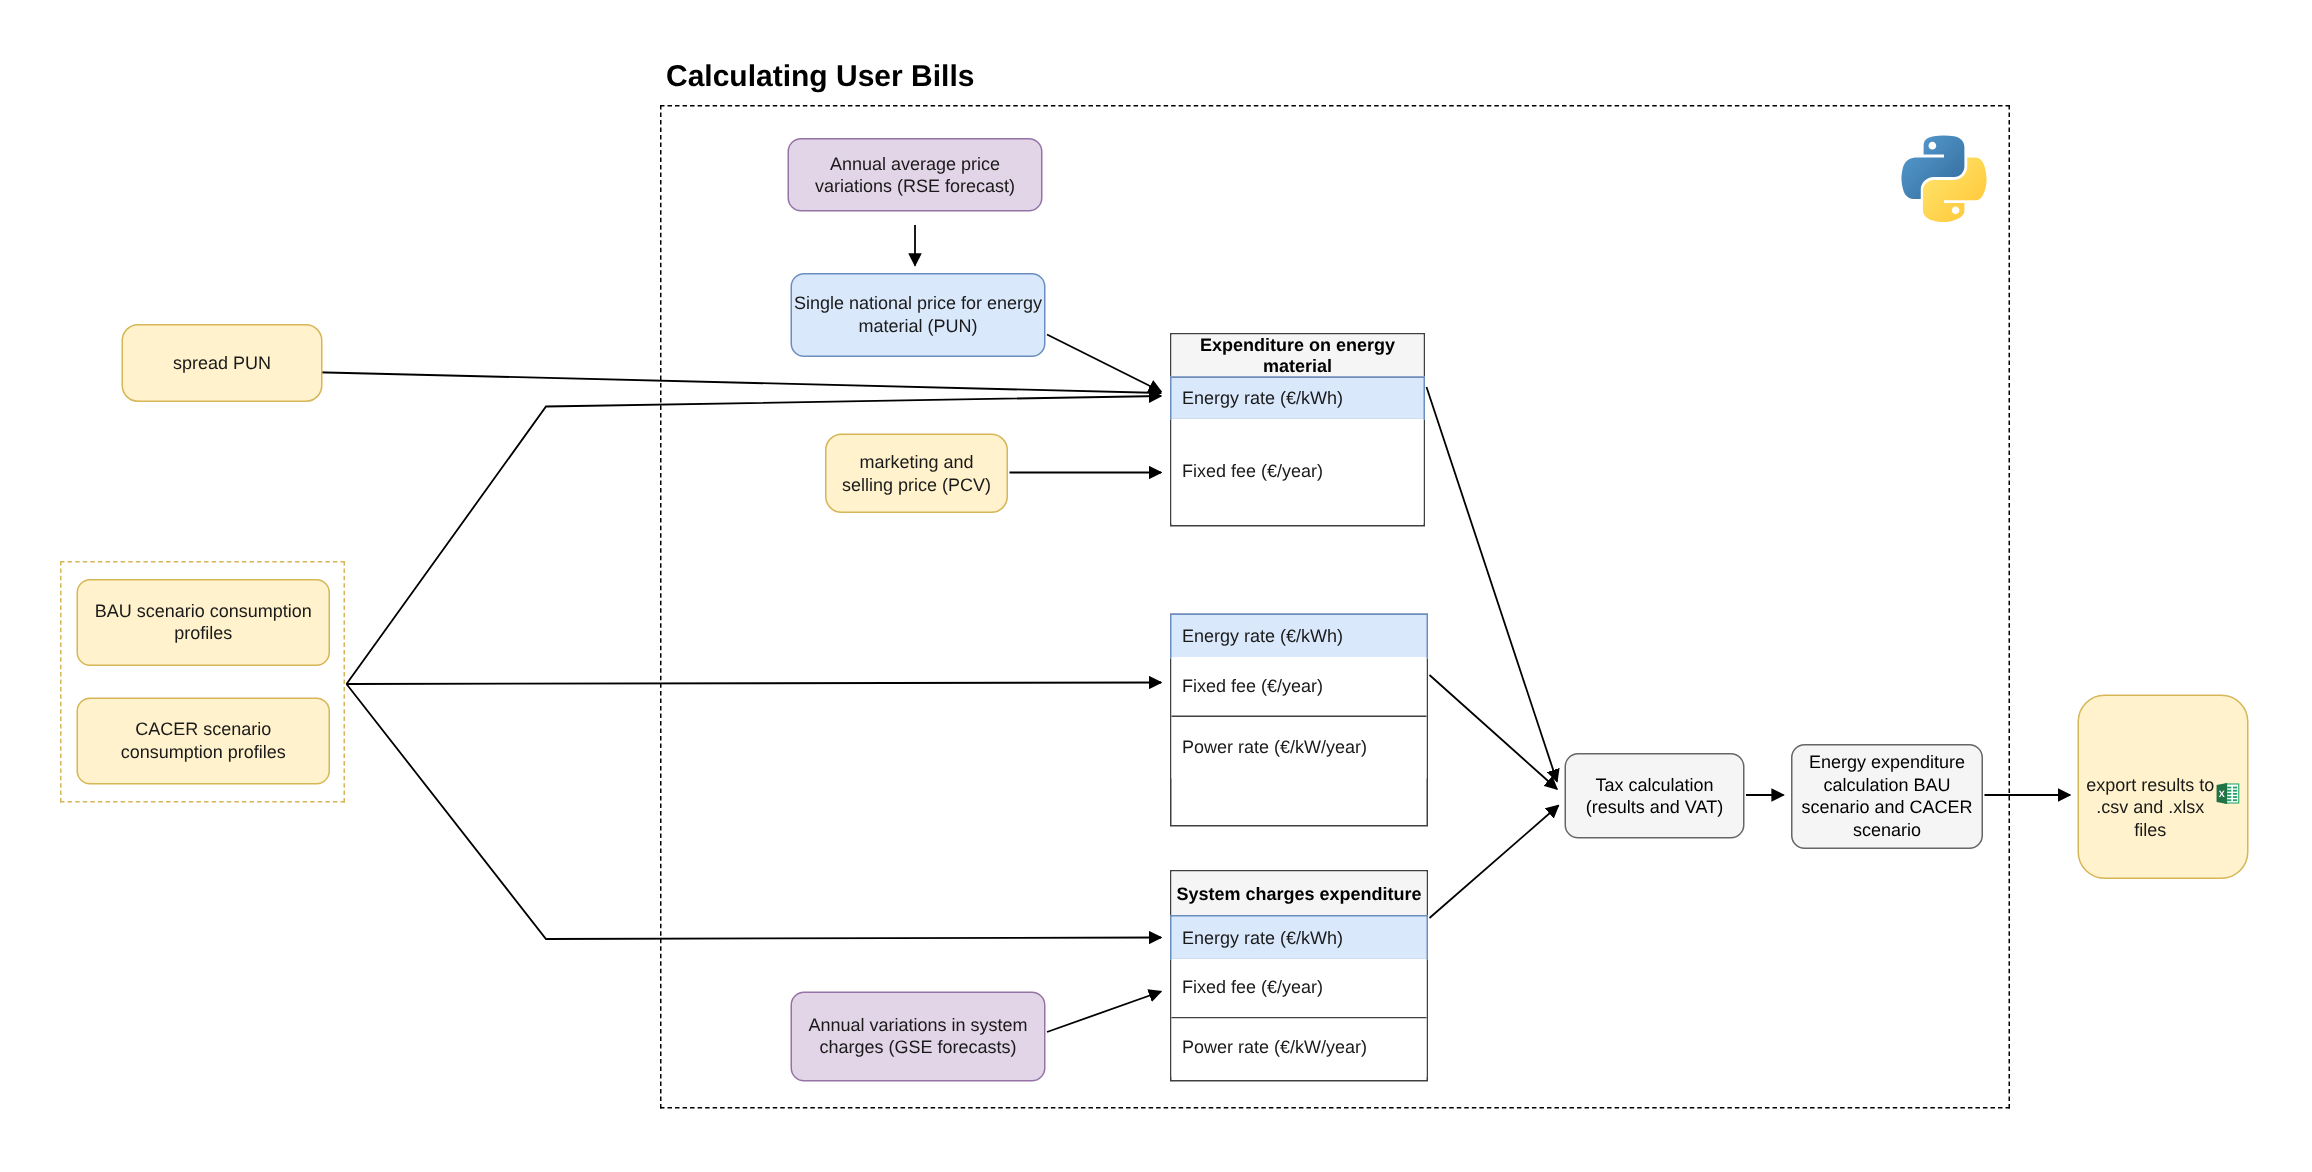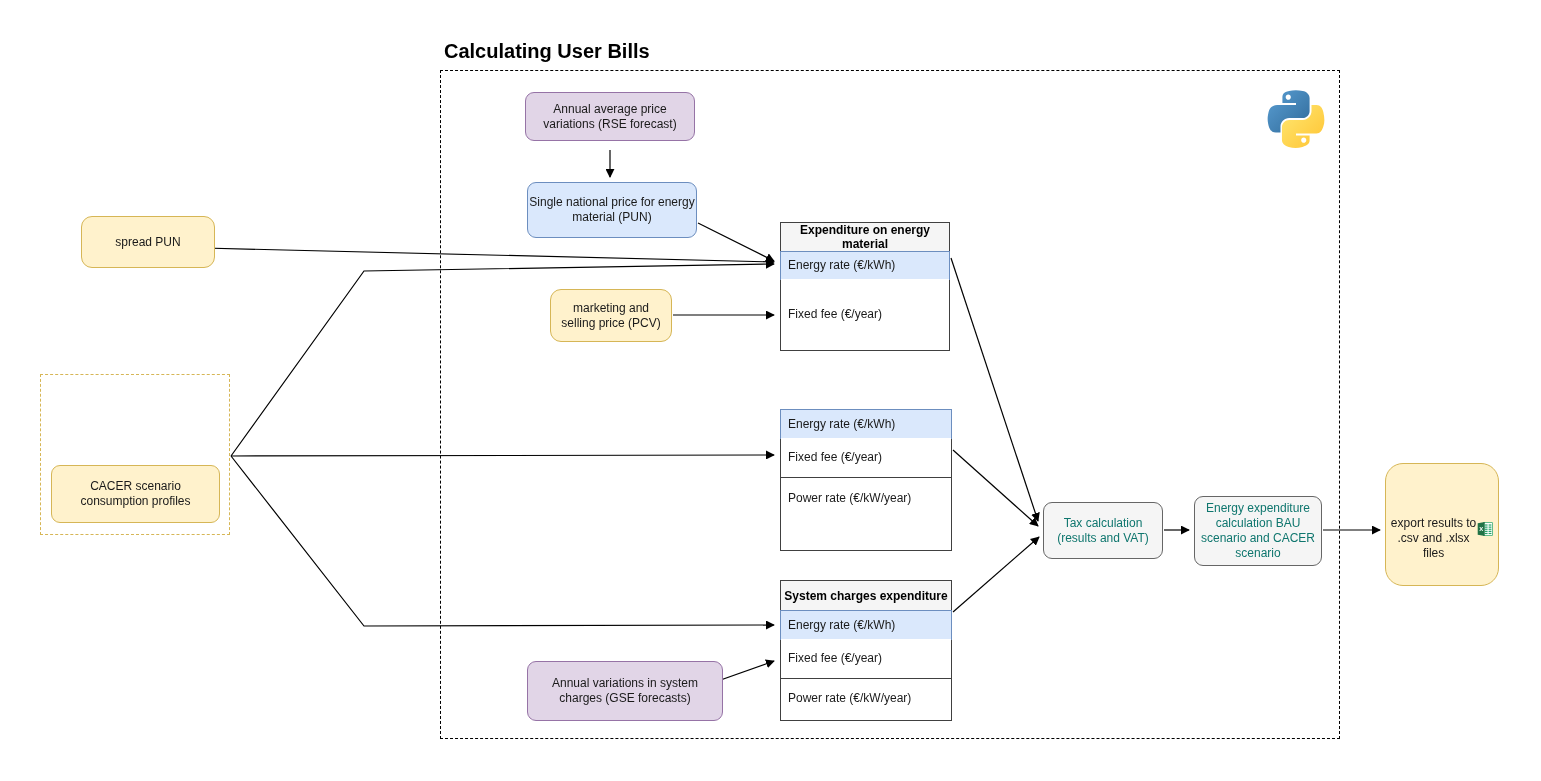--- a/index.html
+++ b/index.html
@@ -19,21 +19,21 @@
   .abs{position:absolute;box-sizing:border-box;}
   #title{font-weight:bold;font-size:20px;line-height:16px;color:#000;}
   #frame{border:1.4px dashed #000;background:transparent;}
   .node{
     display:flex;align-items:center;justify-content:center;text-align:center;
     border-radius:9px;border:1px solid;padding:0 4px;
   }
   .node.yellow{background:var(--c-yellow_fill);border-color:var(--c-yellow_stroke);}
   .node.purple{background:var(--c-purple_fill);border-color:var(--c-purple_stroke);}
   .node.blue{background:var(--c-blue_fill);border-color:var(--c-blue_stroke);}
-  .node.gray{background:var(--c-gray_fill);border-color:var(--c-gray_stroke);color:#0f766e;}
+  .node.gray{background:var(--c-gray_fill);border-color:var(--c-gray_stroke);color:#000000;}
   #bau-container{border:1.6px dashed var(--c-yellow_stroke);background:transparent;}
   .dtable{border:1px solid var(--c-table_stroke);background:#fff;}
   .dtable .thead{
     display:flex;align-items:center;justify-content:center;text-align:center;
     font-weight:bold;background:var(--c-gray_fill);line-height:14px;
     border-bottom:1px solid var(--c-table_stroke);box-sizing:border-box;color:#000;
   }
   .dtable .trow{
     display:flex;align-items:center;text-align:right;padding-left:7px;
     border-bottom:1px solid var(--c-table_stroke);box-sizing:border-box;background:#fff;
@@ -94,38 +94,41 @@
     <path fill="url(#pyb)" d="M49.33 62h29.159C86.606 62 93 55.132 93 46.981V19.183c0-7.912-6.632-13.856-14.555-15.176-5.014-.835-10.195-1.215-15.187-1.191-4.99.023-9.612.448-13.805 1.191C37.098 6.188 35 10.758 35 19.183V30h29v4H23.776c-8.484 0-15.914 5.108-18.237 14.811-2.681 11.12-2.8 18.072 0 29.681C7.614 87.076 12.569 93 20.874 93h10.059V79.964C30.933 70.045 39.574 62 49.33 62zm-1.838-39.11c-3.026 0-5.478-2.479-5.478-5.545 0-3.079 2.451-5.581 5.478-5.581 3.015 0 5.479 2.502 5.479 5.581-.001 3.066-2.465 5.545-5.479 5.545z"></path>
     <path fill="url(#pyy)" d="M122.281 48.811c-2.098-8.454-6.043-14.811-14.329-14.811h-10.88v12.981C97.072 57.031 88.625 66 78.489 66H49.33c-8.302 0-15.33 7.092-15.33 15.182v27.798c0 7.912 6.88 12.566 14.555 14.827 9.244 2.715 18.111 3.211 29.159 0C84.585 121.7 93 117.674 93 109.98V99H64v-4h43.594c8.471 0 11.64-5.898 14.687-14.752 3.128-9.077 2.999-17.793 0-31.437zM80.505 103.693c3.026 0 5.478 2.479 5.478 5.545 0 3.079-2.451 5.581-5.478 5.581-3.015 0-5.479-2.502-5.479-5.581 0-3.066 2.464-5.545 5.479-5.545z"></path>
   </svg>
 
   <div class="node yellow abs" style="left:81px;top:216px;width:134px;height:52px;border-radius:11px;">
     <span>spread PUN</span>
   </div>
 
   <div id="bau-container" class="abs" style="left:40px;top:374px;width:190px;height:161px;"></div>
 
+  <div class="node yellow abs" style="left:51px;top:386px;width:169px;height:58px;">
+    <span>BAU scenario consumption profiles</span>
+  </div>
 
   <div class="node yellow abs" style="left:51px;top:465px;width:169px;height:58px;">
     <span>CACER scenario consumption profiles</span>
   </div>
 
   <div class="node purple abs" style="left:525px;top:92px;width:170px;height:49px;">
     <span>Annual average price variations (RSE forecast)</span>
   </div>
 
   <div class="node blue abs" style="left:527px;top:182px;width:170px;height:56px;padding:16px 1px;">
     <span>Single national price for energy material (PUN)</span>
   </div>
 
   <div class="node yellow abs" style="left:550px;top:289px;width:122px;height:53px;border-radius:11px;">
     <span>marketing and selling price (PCV)</span>
   </div>
 
-  <div class="node purple abs" style="left:527px;top:661px;width:196px;height:60px;">
+  <div class="node purple abs" style="left:527px;top:661px;width:170px;height:60px;">
     <span>Annual variations in system charges (GSE forecasts)</span>
   </div>
 
   <div class="dtable abs" style="left:780px;top:222px;width:170px;height:129px;">
     <div class="thead" style="height:29px;">Expenditure on energy material</div>
     <div class="trow hl" style="height:29px;">Energy rate (€/kWh)</div>
     <div class="trow" style="height:70px;">Fixed fee (€/year)</div>
   </div>
 
   <div class="dtable abs" style="left:780px;top:409px;width:172px;height:142px;">

